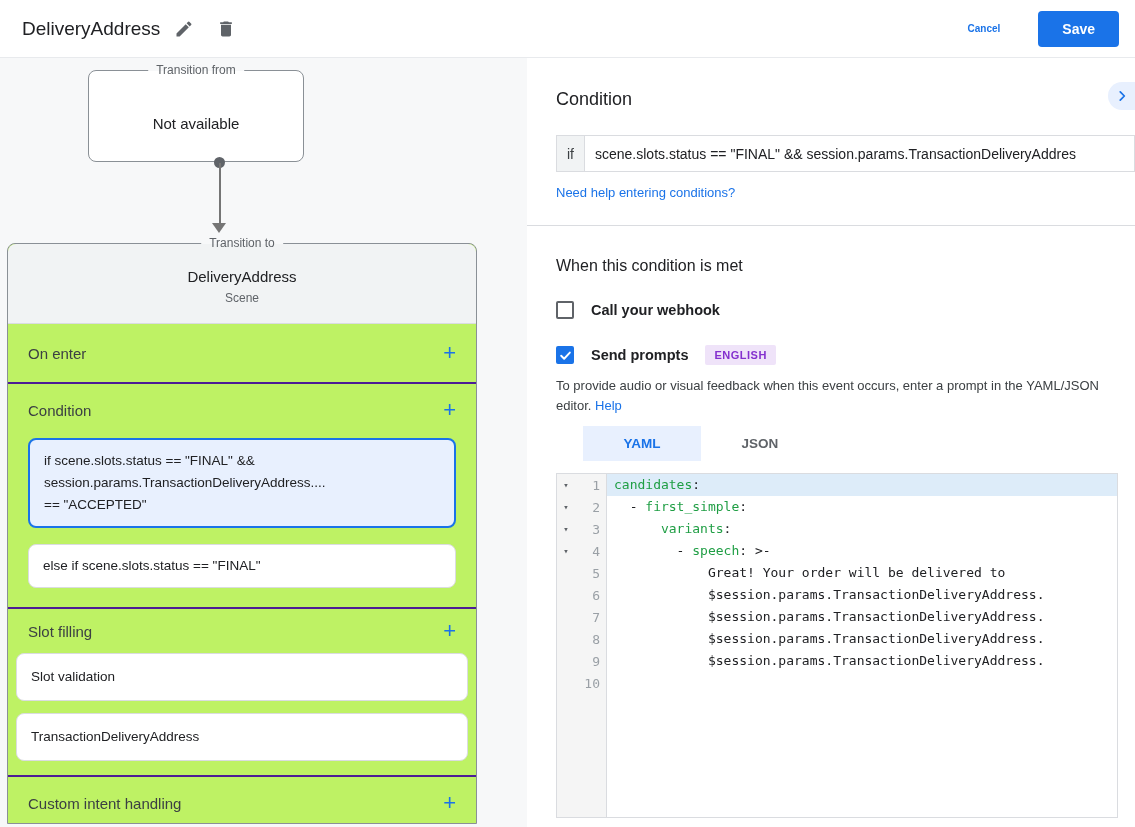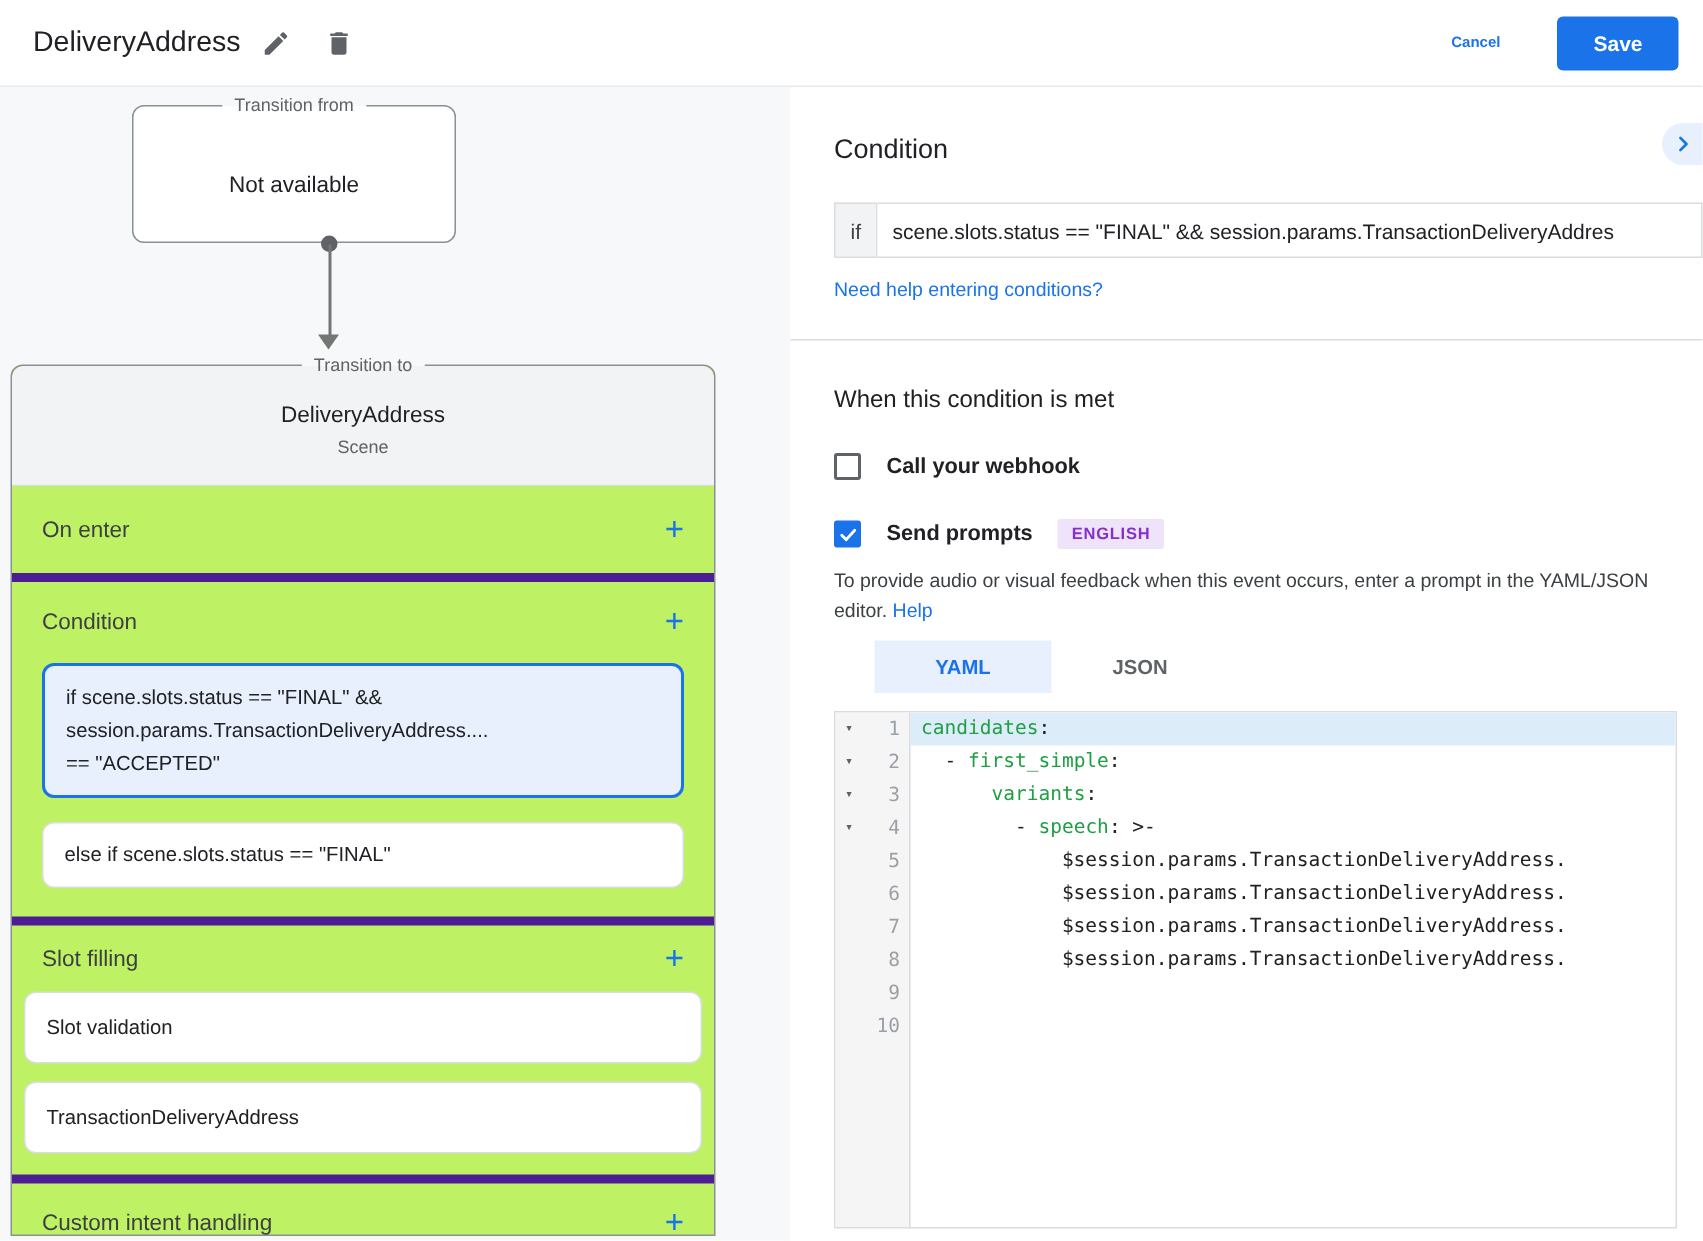--- a/index.html
+++ b/index.html
@@ -37,21 +37,21 @@
     background:#bef264; border:1px solid #8a9096; border-radius:8px 8px 0 0; }
   .to-card .legend { background:linear-gradient(to bottom,#f7f8f9 55%,#f1f3f4 55%); }
   .scene-header { height:80px; background:#f1f3f4; border-bottom:1px solid #dadce0;
     border-radius:8px 8px 0 0; text-align:center; padding-top:24px; }
   .scene-name { font-size:15px; color:#202124; }
   .scene-type { font-size:12px; color:#5f6368; margin-top:6px; }
 
   .sec-row { display:flex; align-items:center; justify-content:space-between; padding:0 20px; cursor:pointer; }
   .sec-label { font-size:15px; color:#3c4043; }
   .plus { color:var(--accent); font-size:22px; font-weight:400; line-height:1; cursor:pointer; }
-  .sec { border-bottom:6px solid #4c1d95; }
+  .sec { border-bottom:2px solid #4c1d95; }
   .sec-onenter .sec-row { height:58px; }
   .sec-condition .sec-row { height:52px; }
   .sec-slot .sec-row { height:44px;gap:31px; }
   .sec-custom .sec-row { height:52px; }
   .sec-custom { border-bottom:none; }
 
   .cond-box { margin:2px 20px 16px; border-radius:8px; padding:10px 14px;
     font-size:13.5px; line-height:22px; color:#202124; cursor:pointer; }
   .cond-box.selected { background:#e8f0fe; border:2px solid var(--accent); white-space:pre-line; }
   .cond-box.plain { background:#fff; border:1px solid #dadce0; }
@@ -269,20 +269,21 @@
           <div class="gutter-row">
             <span class="fold"></span>
             <span class="lnum">10</span>
           </div>
         </div>
       <div class="code-area">
           <div class="code-row active"><span class="key">candidates</span><span class="plain">:</span></div>
           <div class="code-row"><span class="plain">  - </span><span class="key">first_simple</span><span class="plain">:</span></div>
           <div class="code-row"><span class="plain">      </span><span class="key">variants</span><span class="plain">:</span></div>
           <div class="code-row"><span class="plain">        - </span><span class="key">speech</span><span class="plain">: &gt;-</span></div>
+          <div class="code-row"><span class="plain">            Great! Your order will be delivered to</span></div>
           <div class="code-row"><span class="plain">            $session.params.TransactionDeliveryAddress.</span></div>
           <div class="code-row"><span class="plain">            $session.params.TransactionDeliveryAddress.</span></div>
           <div class="code-row"><span class="plain">            $session.params.TransactionDeliveryAddress.</span></div>
           <div class="code-row"><span class="plain">            $session.params.TransactionDeliveryAddress.</span></div>
           <div class="code-row"></div>
         </div>
     </div>
   </div>
 </div>
 

